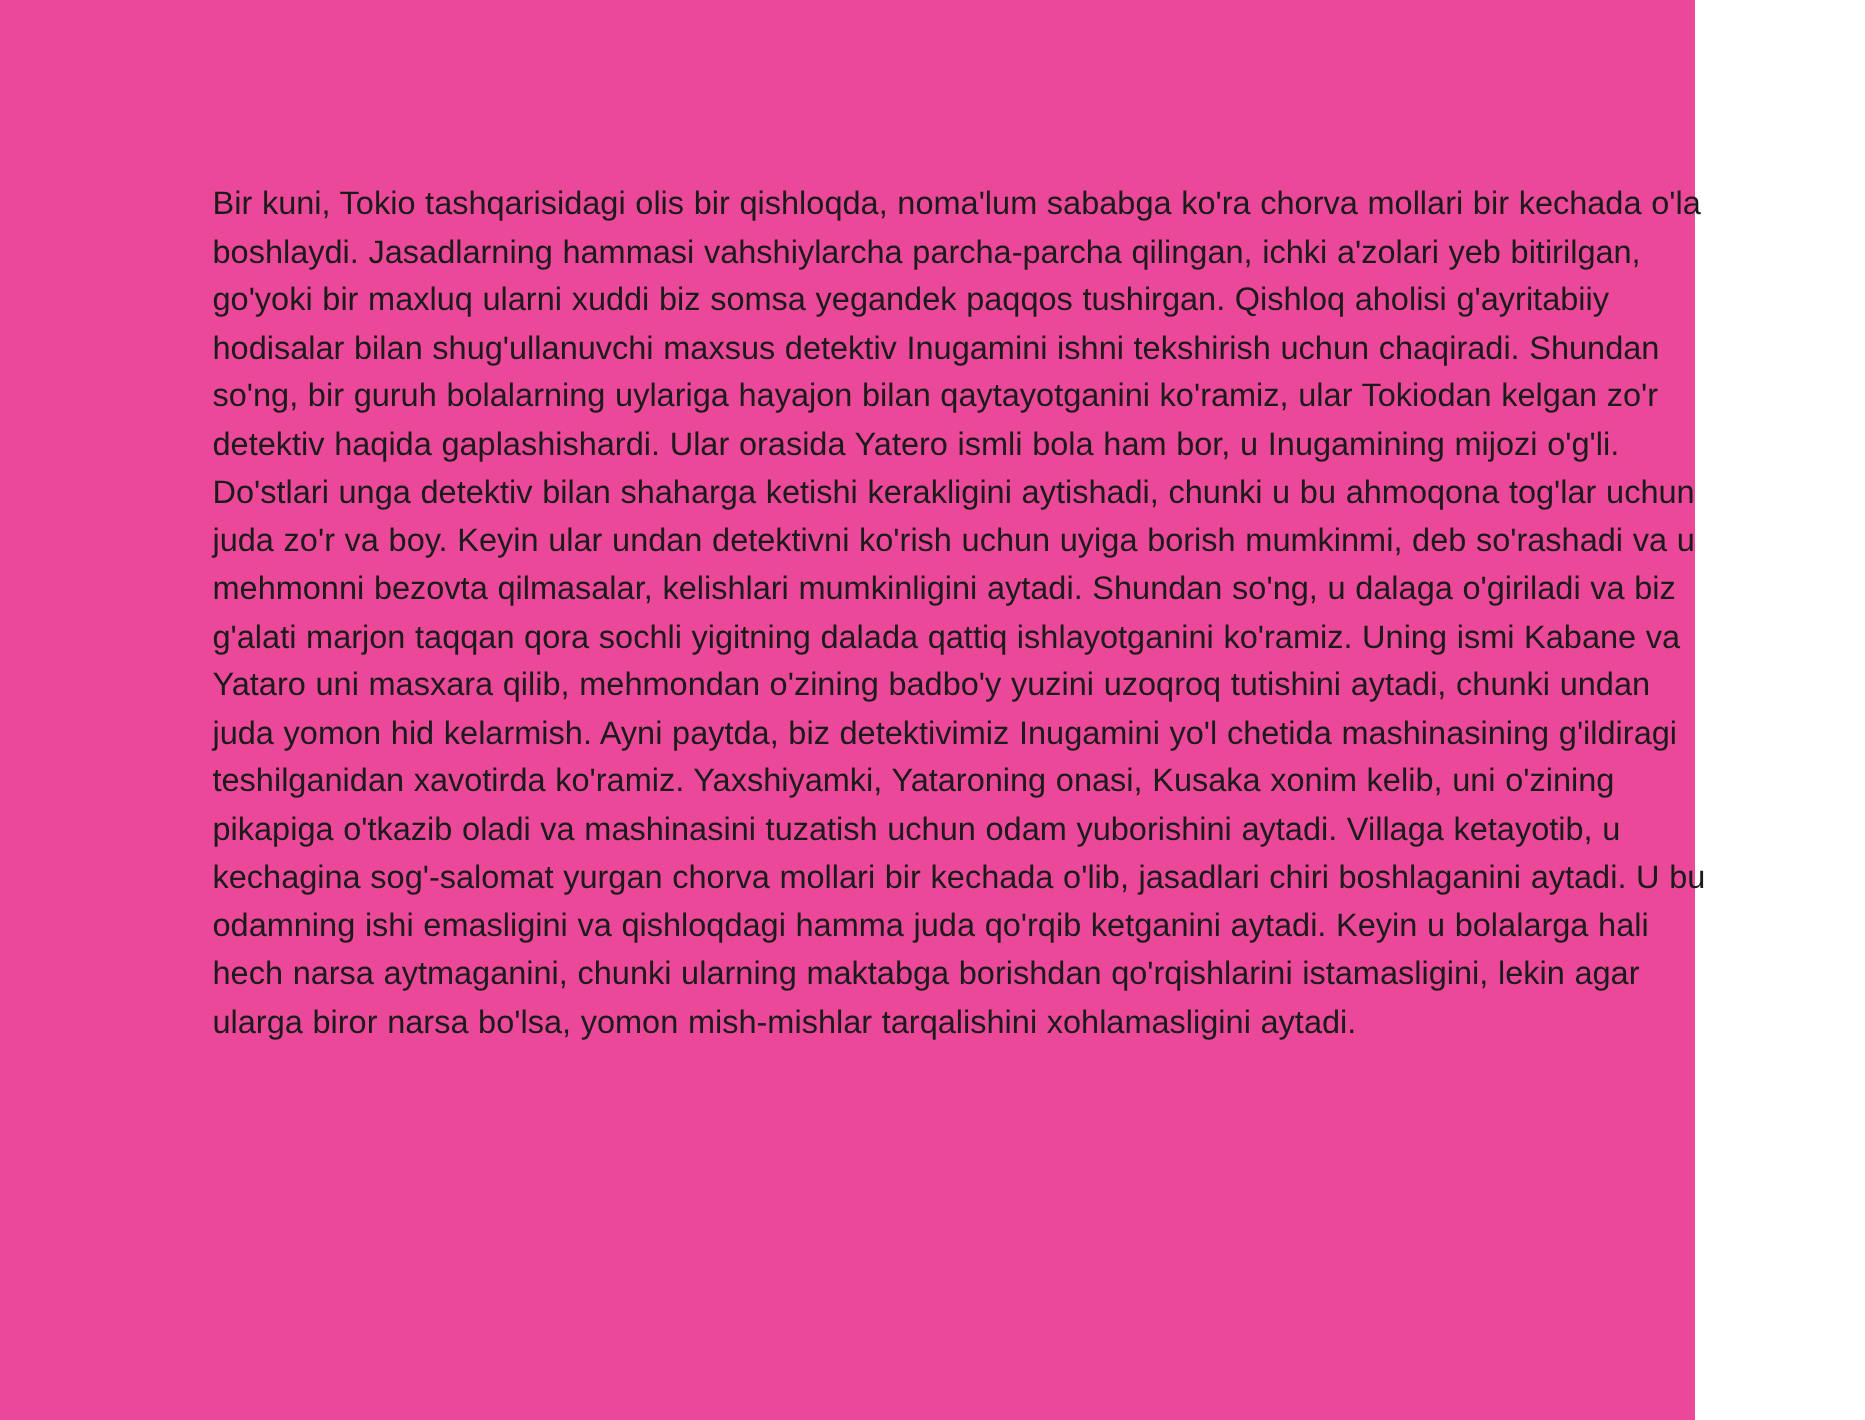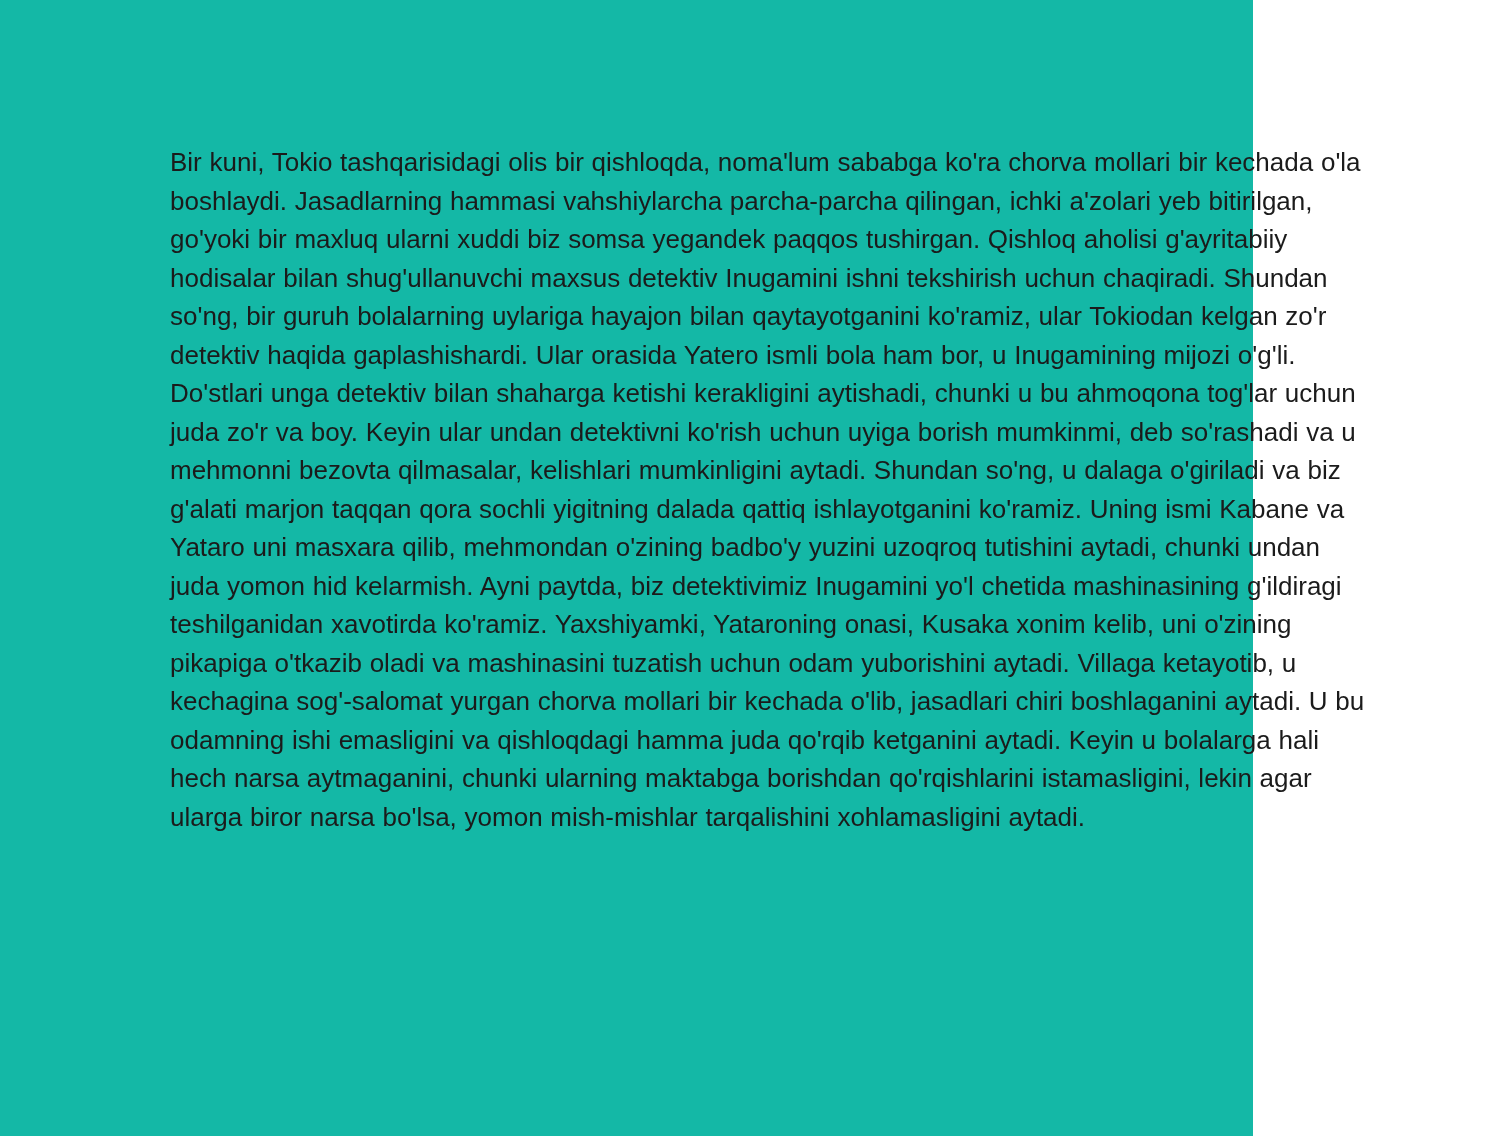--- a/index.html
+++ b/index.html
@@ -7,23 +7,23 @@
     padding: 0;
   }
   body {
     width: 1492px;
     height: 1136px;
     background: #ffffff;
     overflow: hidden;
     font-family: "Liberation Sans", "DejaVu Sans", sans-serif;
   }
   .page {
-    width: 1253px;
+    width: 1356px;
     height: 1136px;
-    background: #14b8a6;
+    background: #ec4899;
     box-sizing: border-box;
     position: relative;
   }
   .text-block {
     position: absolute;
     left: 170px;
     top: 143px;
     width: 1196px;
   }
   .paragraph {

